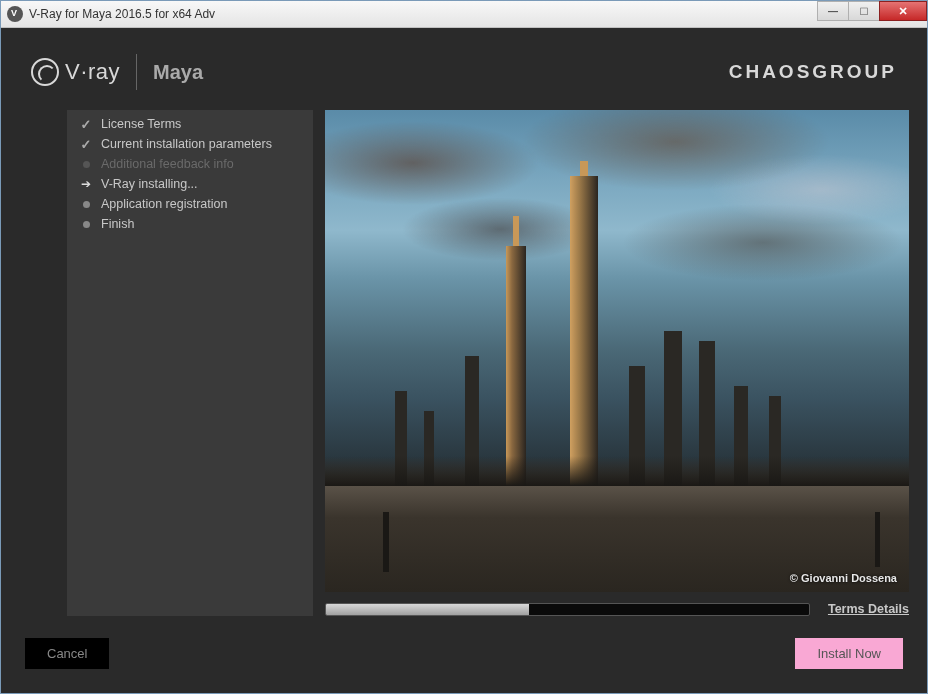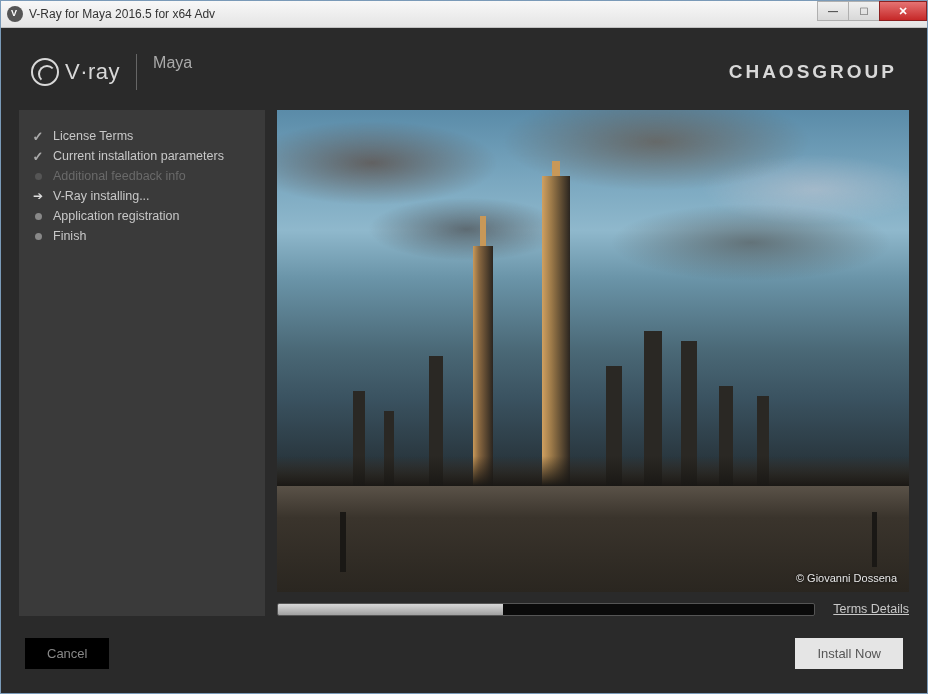--- a/index.html
+++ b/index.html
@@ -91,20 +91,21 @@
       flex-direction: column;
     }
     .header {
       display: flex;
       align-items: center;
       padding: 8px 12px 20px 12px;
       justify-content: space-between;
     }
     .logo-group {
       display: flex;
+      align-items: center;
       gap: 16px;
     }
     .vray-logo {
       display: flex;
       align-items: center;
       gap: 6px;
       color: #d8d8d8;
     }
     .vray-swirl {
       width: 28px;
@@ -129,41 +130,42 @@
       font-size: 22px;
       font-weight: 300;
       letter-spacing: 0.5px;
     }
     .logo-divider {
       width: 1px;
       height: 36px;
       background: #666;
     }
     .maya-text {
-      font-size: 16px;
+      font-size: 20px;
       color: #aaa;
-      font-weight: 400;
+      font-weight: 700;
     }
     .chaos-logo {
       font-size: 19px;
       color: #d8d8d8;
       letter-spacing: 3px;
       font-weight: 600;
       font-family: Liberation Sans, sans-serif;
     }
     .main-area {
       flex: 1;
       display: flex;
       gap: 12px;
       min-height: 0;
     }
     .sidebar {
       width: 246px;
       background: #3a3a3a;
-      padding: 16px 8px;
+      padding: 4px 8px;
+      margin-left: 48px;
     }
     .step {
       display: flex;
       align-items: center;
       gap: 8px;
       padding: 3px 4px;
       font-size: 12.5px;
       color: #c8c8c8;
     }
     .step.disabled { color: #6a6a6a; }
@@ -193,20 +195,21 @@
     .step-icon.arrow::after {
       content: "➔";
       color: #ddd;
       font-size: 12px;
     }
     .content {
       flex: 1;
       display: flex;
       flex-direction: column;
       min-height: 0;
+      font-weight: bold;
     }
     .preview-image {
       flex: 1;
       background: linear-gradient(180deg, #5a8ba8 0%, #7ba8c0 15%, #8fb8cc 25%, #6a94a8 35%, #4a6876 50%, #3a5260 60%, #2a3840 72%, #4a4238 78%, #3a3530 100%);
       position: relative;
       overflow: hidden;
     }
     .clouds {
       position: absolute;
       width: 100%;
@@ -307,21 +310,21 @@
     }
     .btn {
       padding: 8px 22px;
       font-size: 13px;
       border: none;
       background: #000000;
       color: #888;
       cursor: default;
     }
     .btn.primary {
-      background: #e5e5e5;
+      background: #f9a8d4;
       color: #555;
     }
   </style>
 </head>
 <body>
 
 <div class="window">
   <div class="titlebar">
     <div class="titlebar-icon"></div>
     <div class="titlebar-text">V-Ray for Maya 2016.5 for x64 Adv</div>

